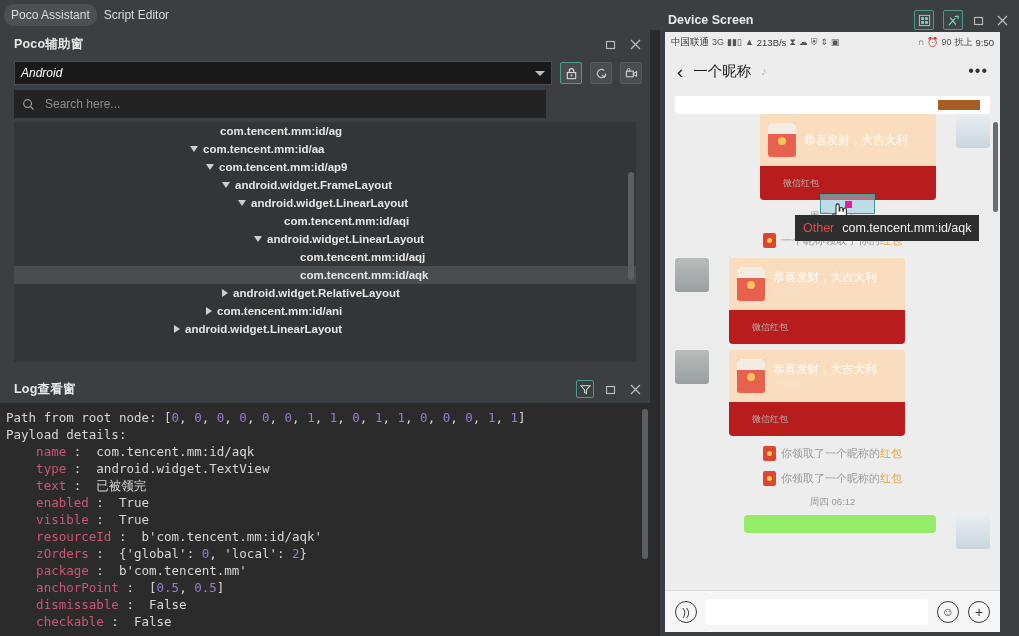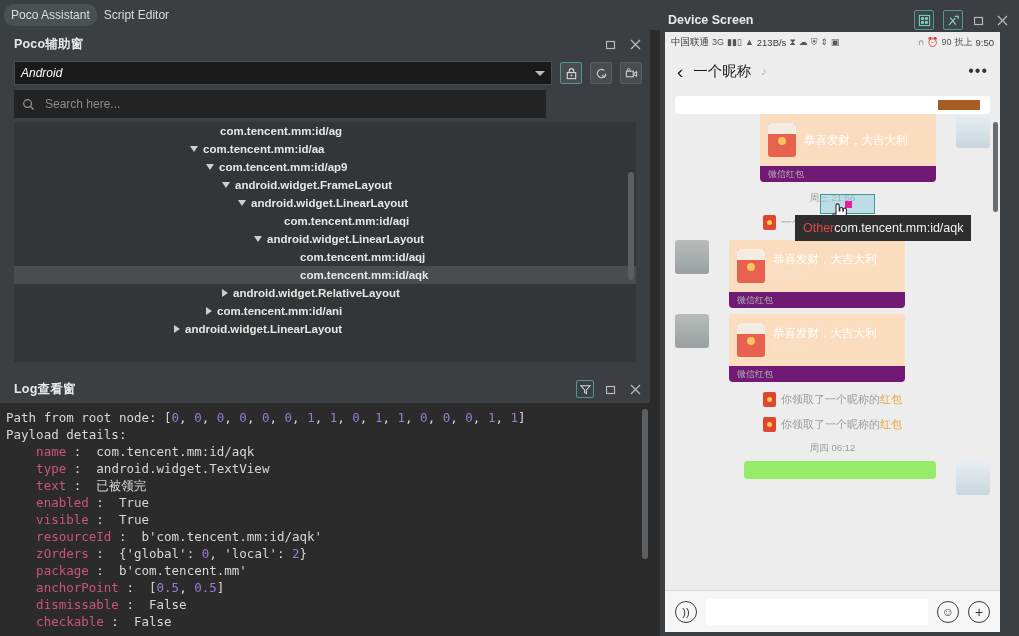--- a/index.html
+++ b/index.html
@@ -149,21 +149,21 @@
   .redpacket {
     width:176px; border-radius:4px; overflow:hidden; background:#f7cfa6; position:relative;
   }
   .rp-top { background:#fadcbe; height:52px; display:flex; align-items:center; padding:0 8px; gap:8px; }
   .rp-env { width:28px; height:34px; background:#e8604e; border-radius:3px; position:relative; flex:none; }
   .rp-env:before { content:""; position:absolute; left:0; top:0; width:28px; height:11px; background:#f2ece3; border-radius:3px 3px 0 0; }
   .rp-env:after { content:""; position:absolute; left:10px; top:14px; width:8px; height:8px; border-radius:50%; background:#f6c560; }
   .rp-txt { color:#fff; }
   .rp-main { font-size:11.5px; line-height:14px; }
   .rp-sub { font-size:9.5px; color:#f3e3d2; margin-top:2px; }
-  .rp-foot { background:#701a75; height:16px; display:flex; align-items:center; padding:0 8px; font-size:9px; color:#b4b4b4; }
+  .rp-foot { background:#b91c1c; height:34px; display:flex; align-items:center; padding:0 23px; font-size:9px; color:#b4b4b4; }
 
   .sysline { display:flex; align-items:center; justify-content:center; gap:5px; margin:10px 0; }
   .sys-ic { width:13px; height:15px; background:#e0452f; border-radius:2px; position:relative; flex:none; }
   .sys-ic:after { content:""; position:absolute; left:4px; top:5px; width:5px; height:5px; border-radius:50%; background:#f7c85a; }
   .sys-txt { font-size:11px; color:#9c9c9c; }
   .sys-txt b { color:#e8a33d; font-weight:normal; }
 
   .bubble-green {
     background:#95ec69; border-radius:4px; height:18px; width:192px;
   }
@@ -176,21 +176,21 @@
 
   
   .sel-box {
     position:absolute; left:155px; top:104px; width:55px; height:20px;
     background:rgba(150,205,225,0.55); border:1px solid #3f9c8d;
   }
   .sel-dot { position:absolute; left:24px; top:6px; width:7px; height:7px; background:#e81c9b; }
   .cursor-hand { position:absolute; left:164px; top:110px; width:22px; height:26px; }
   .tooltip {
     position:absolute; left:130px; top:125px; height:26px; background:#2e2e2e;
-    display:flex; align-items:center; padding:0 8px; white-space:nowrap;
+    display:flex; align-items:center; gap:8px; padding:0 8px; white-space:nowrap;
   }
   .tt-red { color:#e04a43; font-size:12.5px; }
   .tt-white { color:#f2f2f2; font-size:12.5px; }
 
   .inputbar {
     position:absolute; left:0; bottom:0; width:335px; height:42px;
     background:#f6f6f6; border-top:1px solid #dcdcdc;
     display:flex; align-items:center; gap:9px; padding:0 10px;
   }
   .ib-field { flex:1; height:26px; background:#fff; border-radius:3px; }

